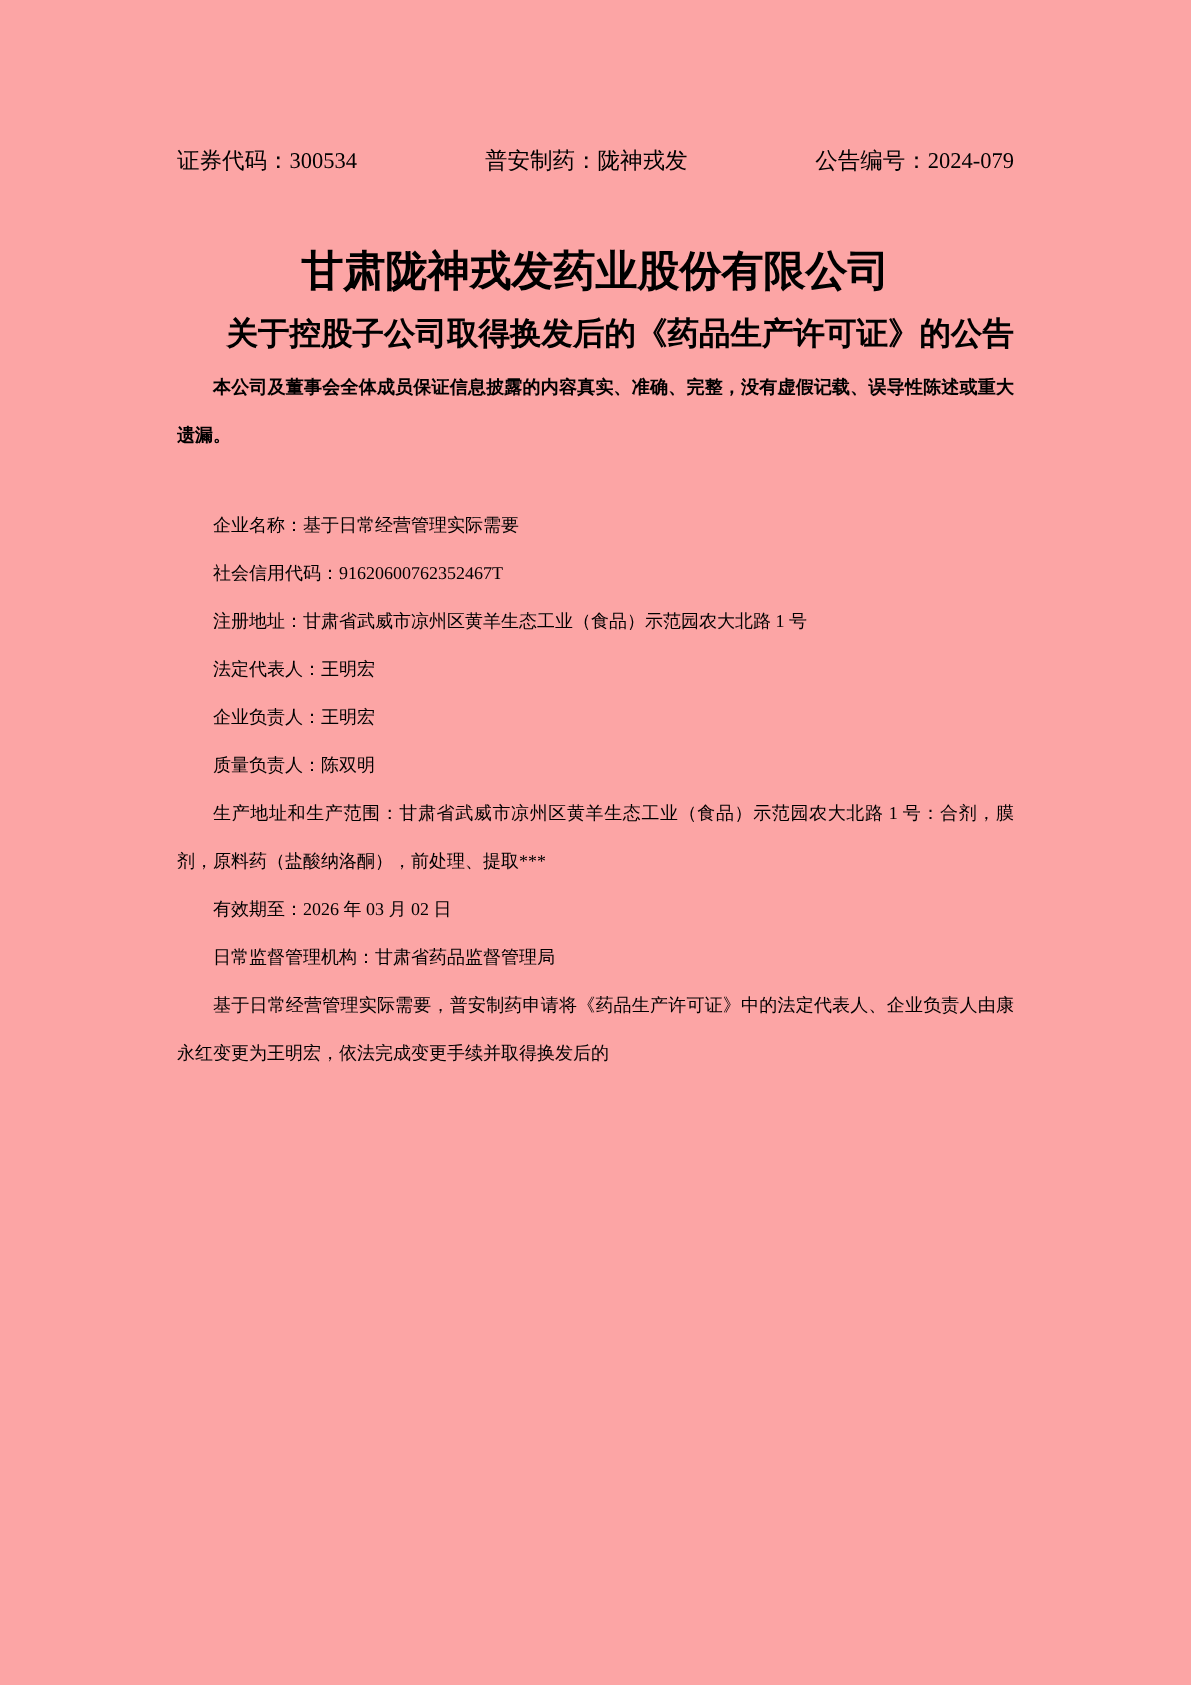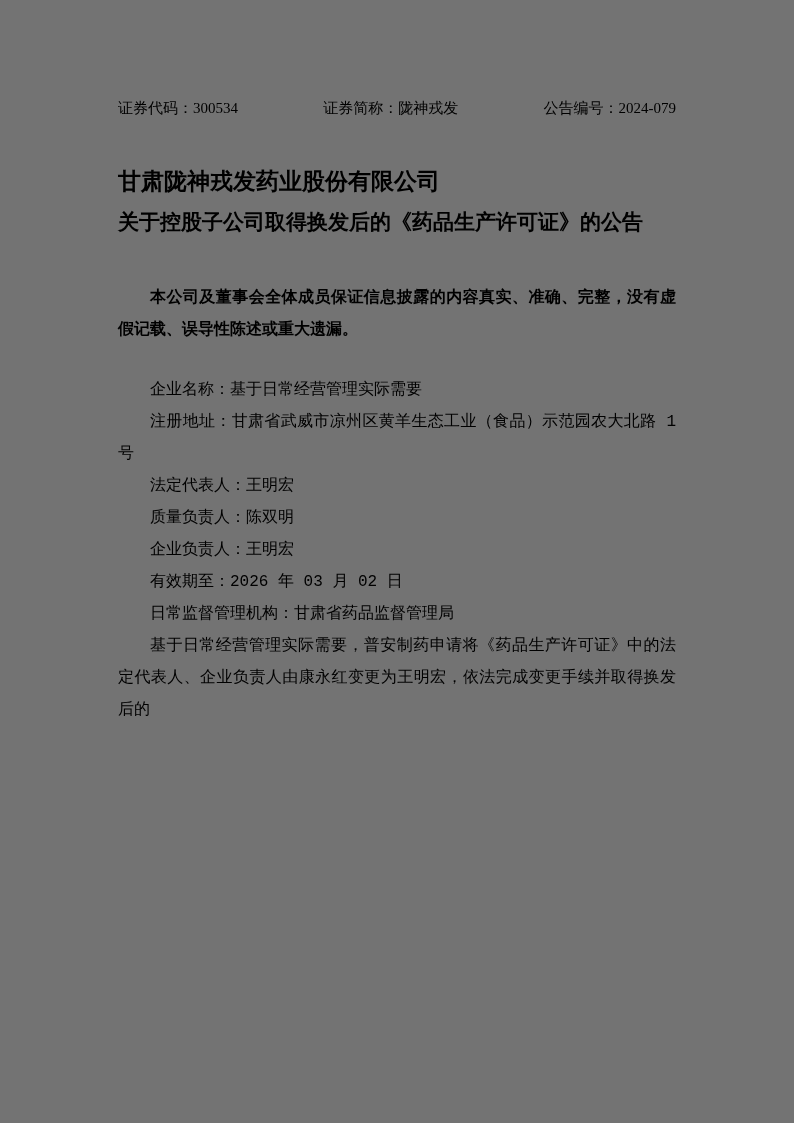--- a/index.html
+++ b/index.html
@@ -6,53 +6,51 @@
     margin: 0;
     padding: 0;
     background: #ffffff;
   }
   .page {
     position: relative;
     width: 794px;
     height: 1123px;
     box-sizing: border-box;
     padding: 98px 118px 0 118px;
-    background: #737373;
+    background: #fca5a5;
     color: #000000;
     font-family: "Liberation Serif", "DejaVu Serif", serif;
     overflow: hidden;
   }
   .doc-header {
     display: flex;
     justify-content: space-between;
     align-items: baseline;
     font-size: 15px;
     line-height: 20px;
     white-space: nowrap;
   }
   .title {
     margin: 44px 0 0 0;
-    text-align: left;
-    font-size: 23px;
+    text-align: center;
+    font-size: 28px;
     font-weight: bold;
     line-height: 40px;
   }
   .subtitle {
     margin: 0;
-    text-align: left;
+    text-align: right;
     font-size: 21px;
     font-weight: bold;
     line-height: 40px;
   }
   .doc-body {
-    margin-top: 40px;
-    font-size: 16px;
+    font-size: 12px;
     line-height: 32px;
     text-align: justify;
-    font-family: Liberation Mono, monospace;
   }
   .doc-body p {
     margin: 0;
     text-indent: 2em;
   }
   .pledge {
     font-weight: bold;
   }
   .blank-line {
     height: 28px;
@@ -61,38 +59,40 @@
     font-weight: bold;
   }
 </style>
 </head>
 <body>
 
 <div class="page">
 
   <div class="doc-header">
     <span>证券代码：300534</span>
-    <span>证券简称：陇神戎发</span>
+    <span>普安制药：陇神戎发</span>
     <span>公告编号：2024-079</span>
   </div>
 
   <div class="title">甘肃陇神戎发药业股份有限公司</div>
   <div class="subtitle">关于控股子公司取得换发后的《药品生产许可证》的公告</div>
 
   <div class="doc-body">
     <p class="pledge">本公司及董事会全体成员保证信息披露的内容真实、准确、完整，没有虚假记载、误导性陈述或重大遗漏。</p>
 
     <div class="blank-line"></div>
 
 
 
     <p>企业名称：基于日常经营管理实际需要</p>
+    <p>社会信用代码：91620600762352467T</p>
     <p>注册地址：甘肃省武威市凉州区黄羊生态工业（食品）示范园农大北路 1 号</p>
     <p>法定代表人：王明宏</p>
+    <p>企业负责人：王明宏</p>
     <p>质量负责人：陈双明</p>
-    <p>企业负责人：王明宏</p>
+    <p>生产地址和生产范围：甘肃省武威市凉州区黄羊生态工业（食品）示范园农大北路 1 号：合剂，膜剂，原料药（盐酸纳洛酮），前处理、提取***</p>
     <p>有效期至：2026 年 03 月 02 日</p>
     <p>日常监督管理机构：甘肃省药品监督管理局</p>
 
     <p>基于日常经营管理实际需要，普安制药申请将《药品生产许可证》中的法定代表人、企业负责人由康永红变更为王明宏，依法完成变更手续并取得换发后的</p>
   </div>
 
 </div>
 
 </body></html>

